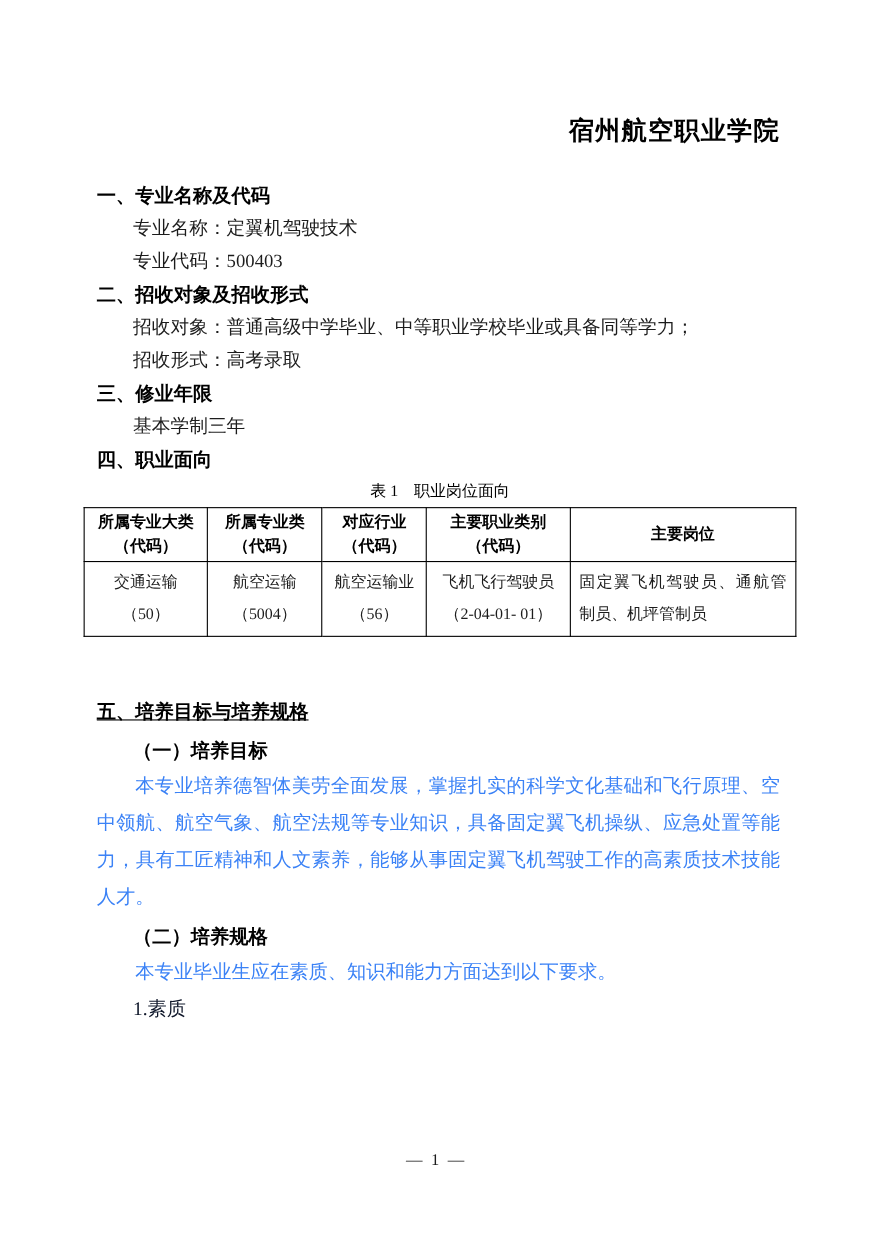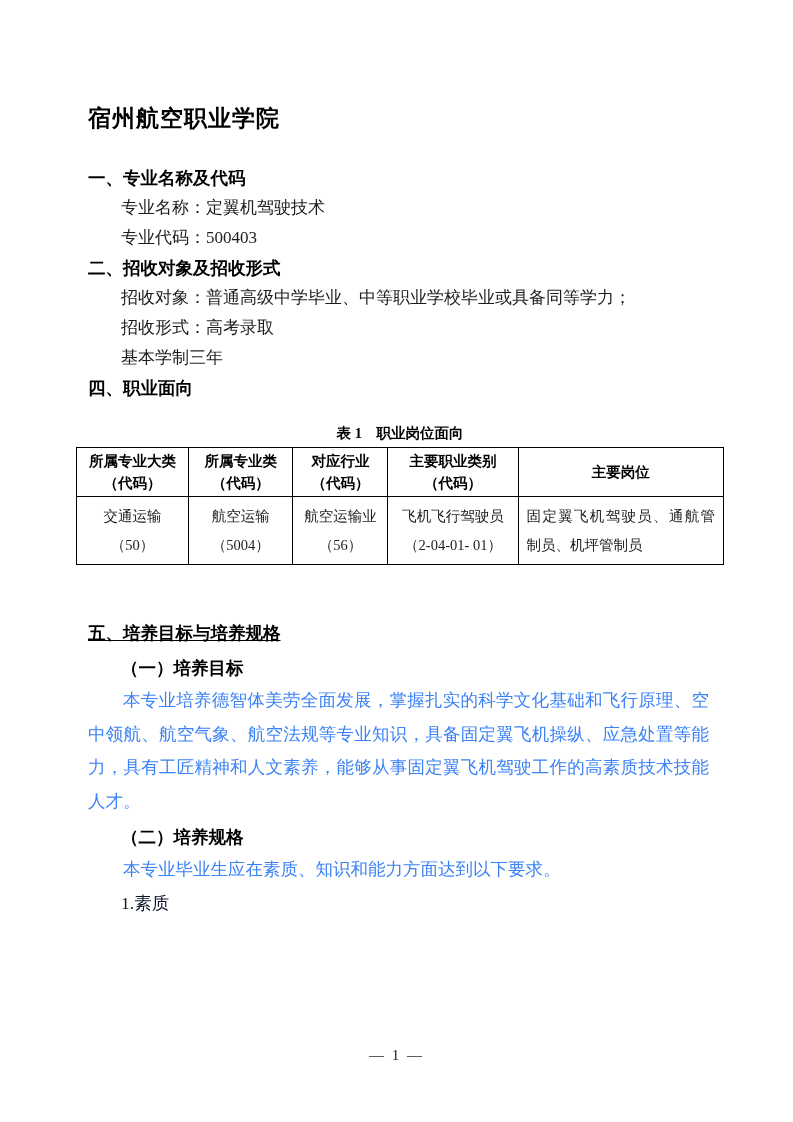--- a/index.html
+++ b/index.html
@@ -11,21 +11,21 @@
     margin: 0 auto;
     background: #ffffff;
     font-family: "Liberation Serif", "DejaVu Serif", serif;
     color: #000000;
     overflow: hidden;
   }
   .content {
     padding: 102px 84px 0 88px;
   }
   .doc-title {
-    text-align: left;
+    text-align: right;
     font-size: 23px;
     font-weight: bold;
     line-height: 33px;
     letter-spacing: 1px;
   }
   .title-block { margin-bottom: 28px; }
   .sec-heading {
     font-size: 17.5px;
     font-weight: bold;
     line-height: 30px;
@@ -33,23 +33,23 @@
   .body-line {
     font-size: 17px;
     line-height: 30px;
     padding-left: 33px;
     color: #1c1c1c;
   }
   .sec4-block { margin-bottom: 0; }
   .table-caption {
     text-align: center;
     font-size: 14.5px;
-    font-weight: bold;
+    font-weight: normal;
     line-height: 24px;
-    margin-top: 18px;
+    margin-top: 2px;
     margin-bottom: 2px;
     width: 648px;
     margin-left: -12px;
   }
   table.job-table {
     border-collapse: collapse;
     table-layout: fixed;
     width: 648px;
     margin-left: -12px;
     padding-left: 30px;
@@ -130,20 +130,21 @@
       <div class="body-line">专业代码：500403</div>
     </div>
 
     <div>
       <div class="sec-heading">二、招收对象及招收形式</div>
       <div class="body-line">招收对象：普通高级中学毕业、中等职业学校毕业或具备同等学力；</div>
       <div class="body-line">招收形式：高考录取</div>
     </div>
 
     <div>
+      <div class="sec-heading">三、修业年限</div>
       <div class="body-line">基本学制三年</div>
     </div>
 
     <div class="sec4-block">
       <div class="sec-heading">四、职业面向</div>
       <div class="table-caption">表 1　职业岗位面向</div>
       <table class="job-table">
         <colgroup>
           <col style="width:17.34%">
           <col style="width:16.10%">

